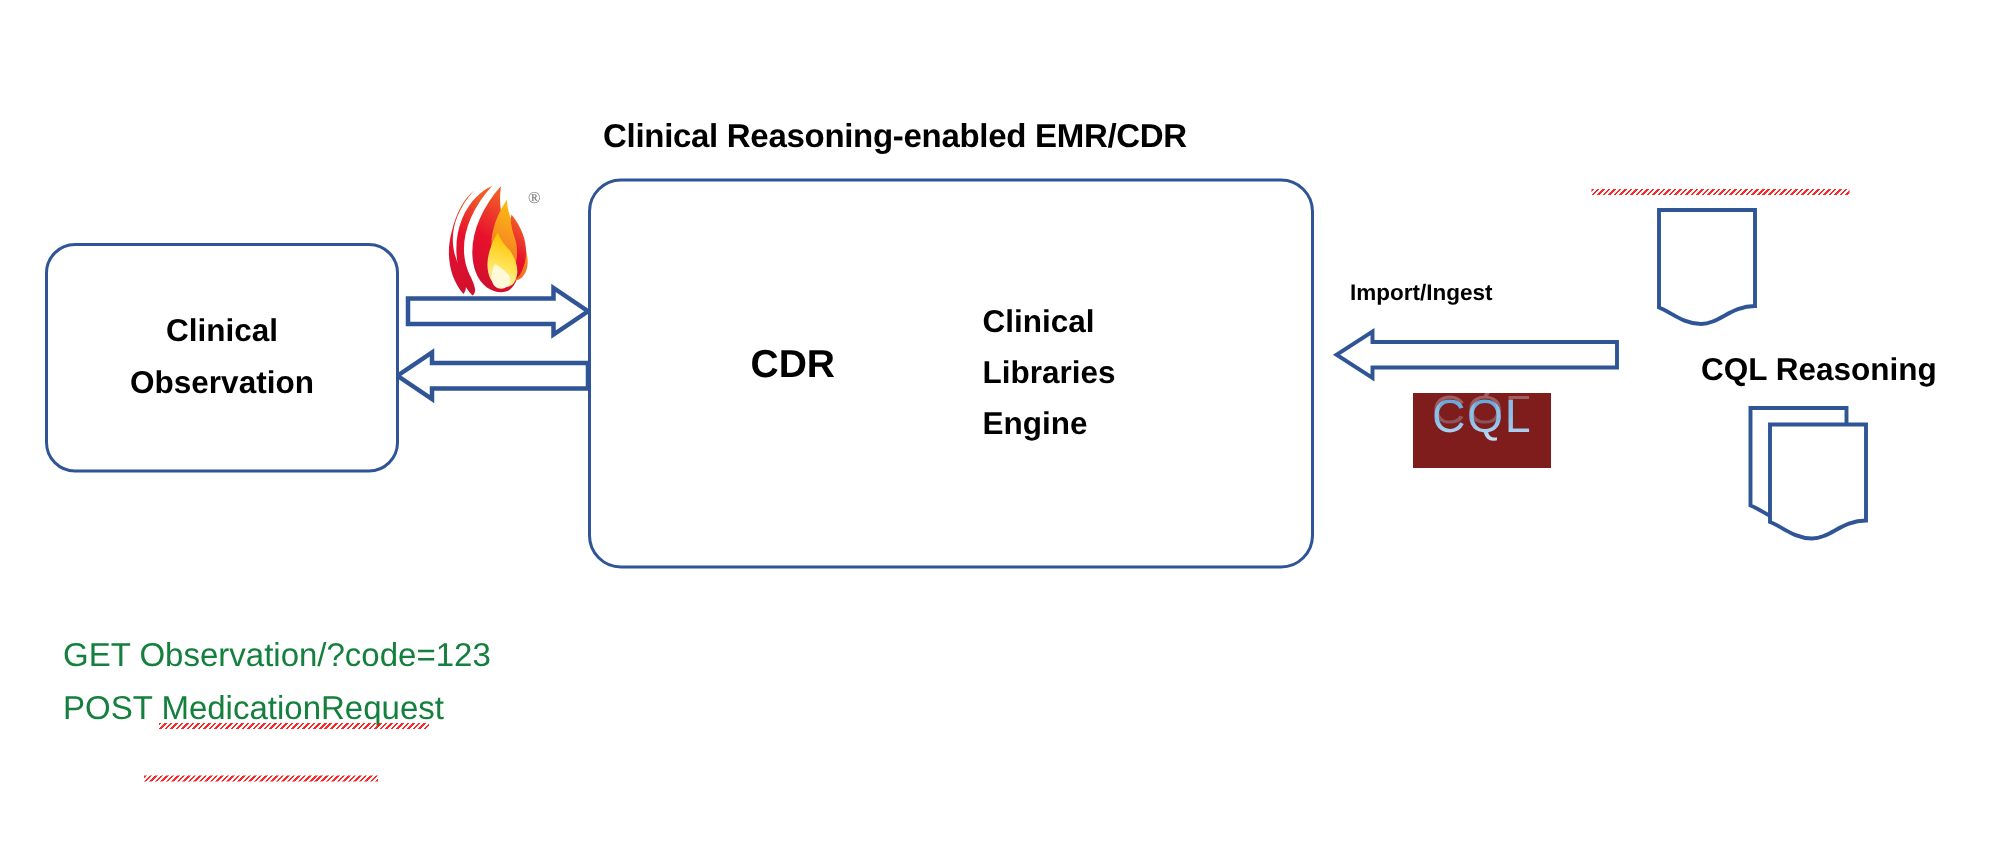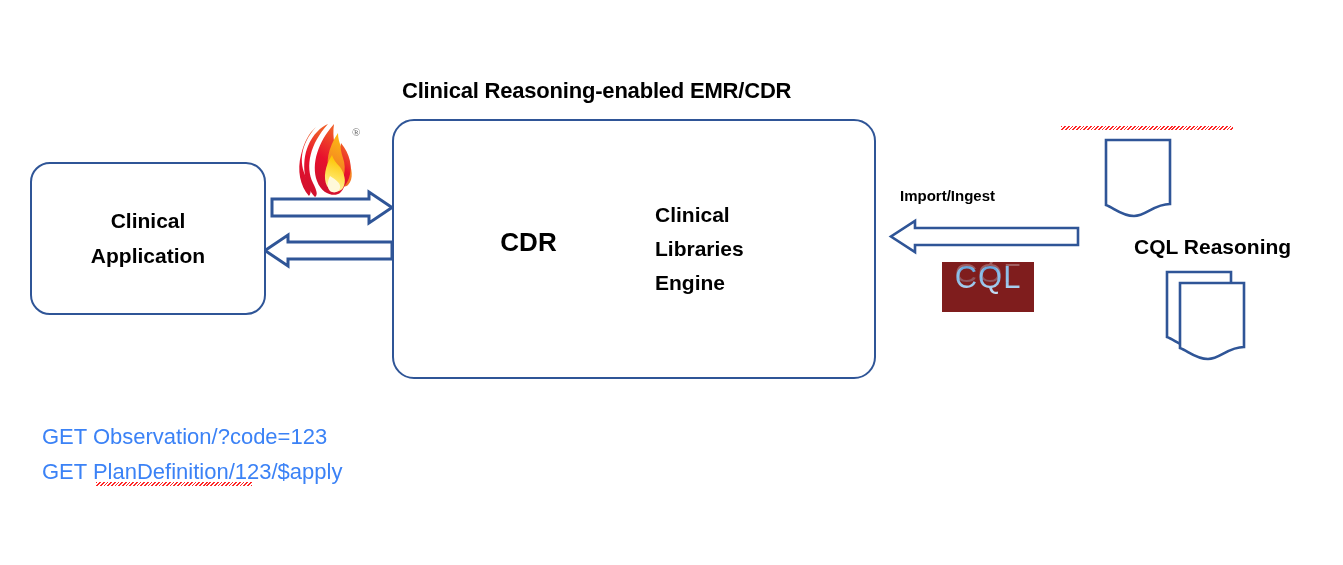--- a/index.html
+++ b/index.html
@@ -156,21 +156,21 @@
     background: linear-gradient(0deg, #ffffff 10%, #8fc0ea 100%);
     -webkit-background-clip: text;
     background-clip: text;
     color: transparent;
   }
 
   
   .rest {
     left: 42px; top: 419px;
     font-size: 22px;
-    color: #3b82f6;
+    color: #15803d;
     line-height: 35px;
     font-family: "Liberation Sans", sans-serif;
   }
   .rest .line { position: relative; white-space: nowrap; height: 35px; }
 </style>
 </head>
 <body>
 
 <div id="canvas">
 
@@ -260,21 +260,21 @@
       <path d="M 330,176 C 327,182 327,188 330,191 C 334,194 339,192 340,188
                C 341,183 336,180 330,176 Z" fill="#FFF9DA"></path>
     </g>
   </svg>
 
   <div class="abs hdr-title">Clinical Reasoning-enabled EMR/CDR</div>
 
   <div class="abs app-box">
     <div class="label">
       <span>Clinical</span><br>
-      <span>Application</span>
+      <span>Observation</span>
     </div>
   </div>
 
   <div class="abs emr-box"></div>
 
   <div class="abs flame-r">®</div>
 
   <div class="abs cdr-wrap">
     <div class="cdr-label">CDR</div>
   </div>
@@ -294,18 +294,21 @@
 
   <div class="squiggle" style="left:1061px; top:126px; width:172px;"></div>
 
   <div class="abs cql-title">CQL Reasoning</div>
 
   <div class="abs rest">
     <div class="line">
       <span>GET Observation/?code=123</span>
     </div>
     <div class="line">
-      <span>GET PlanDefinition/123/$apply</span>
+      <span>POST MedicationRequest</span>
+      <span class="squiggle" style="left:64px; top:28px; width:180px;"></span>
+    </div>
+    <div class="line">
       <span class="squiggle" style="left:54px; top:28px; width:156px;"></span>
     </div>
   </div>
 
 </div>
 
 </body></html>

